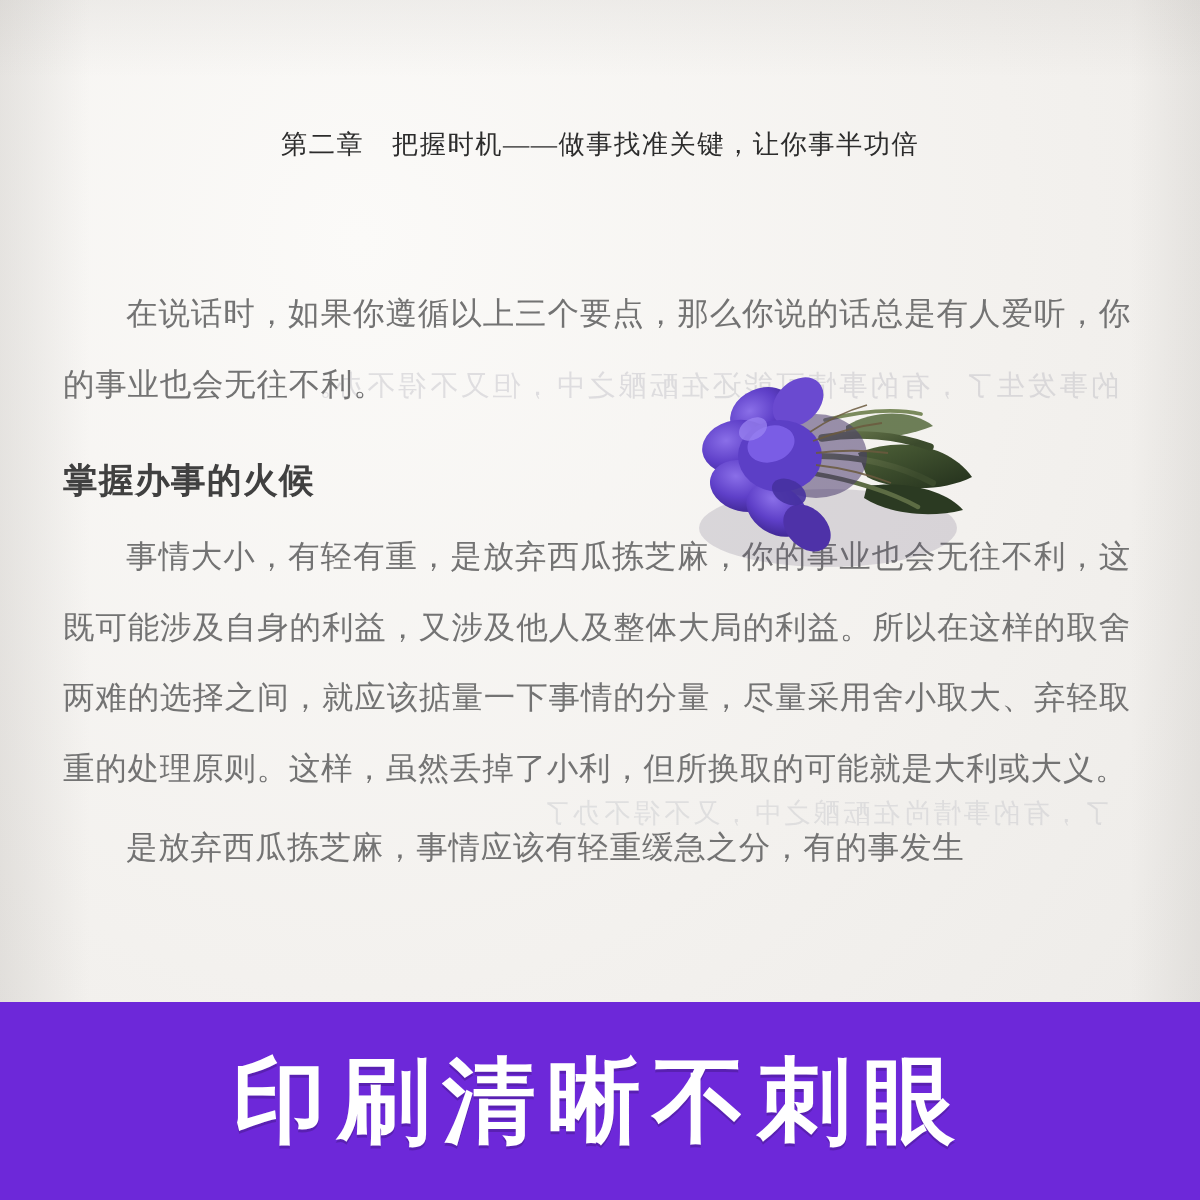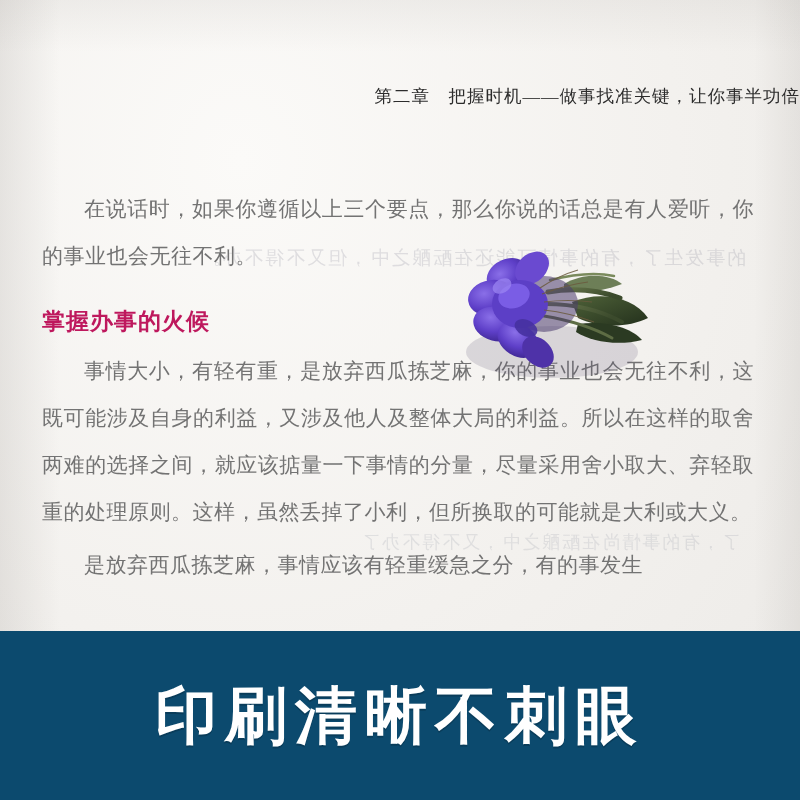--- a/index.html
+++ b/index.html
@@ -76,21 +76,21 @@
   .content {
     position: absolute;
     inset: 0;
   }
 
   .running-head {
     position: absolute;
     top: 84px;
     left: 0;
     right: 0;
-    text-align: right;
+    text-align: center;
     font-size: 17.5px;
     color: #2c2c2c;
     letter-spacing: 1px;
     font-family: "Liberation Serif", serif;
   }
 
   .body-col {
     position: absolute;
     left: 42px;
     right: 46px;
@@ -104,21 +104,21 @@
     color: #737373;
     text-align: justify;
     text-indent: 2em;
     letter-spacing: 0.5px;
   }
 
   h2.section-heading {
     margin: 18px 0 4px 0;
     font-size: 23px;
     line-height: 46px;
-    color: #be185d;
+    color: #404040;
     font-weight: bold;
     letter-spacing: 1px;
     font-family: "DejaVu Sans", "Liberation Sans", sans-serif;
   }
 
   
   .flower {
     position: absolute;
     left: 452px;
     top: 232px;
@@ -126,22 +126,22 @@
     height: 160px;
     pointer-events: none;
   }
 
   
   .banner {
     position: absolute;
     left: 0;
     right: 0;
     bottom: 0;
-    height: 169px;
-    background: #0c4a6e;
+    height: 132px;
+    background: #6d28d9;
     display: flex;
     align-items: center;
     justify-content: center;
   }
   .banner-text {
     color: #ffffff;
     font-size: 62px;
     font-weight: bold;
     letter-spacing: 8px;
     font-family: "DejaVu Sans", "Liberation Sans", sans-serif;

